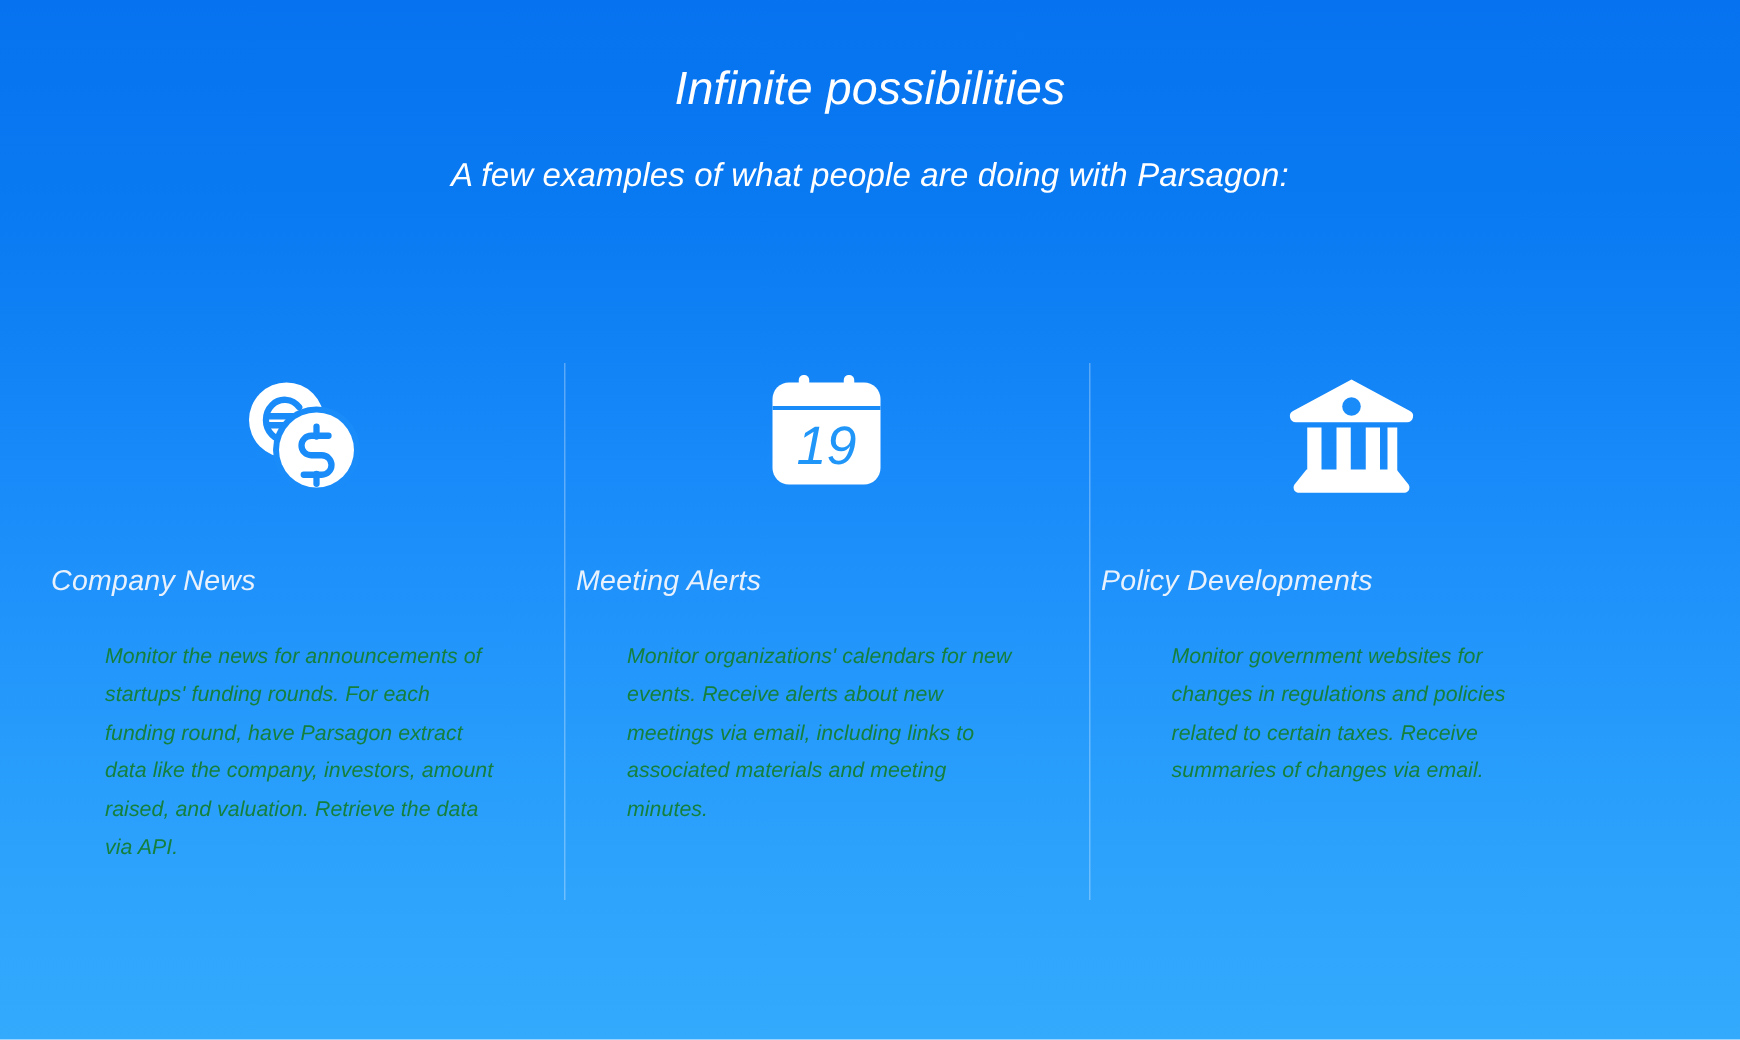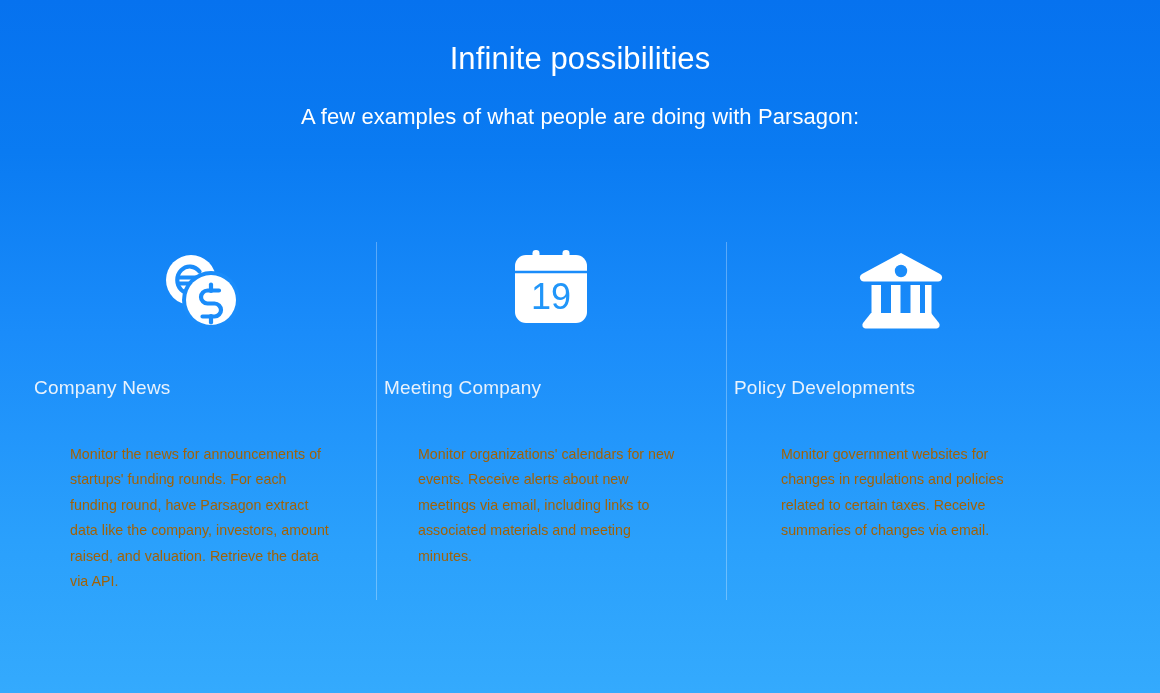--- a/index.html
+++ b/index.html
@@ -20,20 +20,21 @@
         #2aa0fc 78%,
         #34aafd 100%);
     color: #ffffff;
     -webkit-font-smoothing: antialiased;
   }
 
   .page {
     position: relative;
     width: 1160px;
     height: 693px;
+    font-style: italic;
   }
 
   
   .header {
     position: absolute;
     top: 38px;
     left: 0;
     width: 1160px;
     text-align: center;
   }
@@ -95,26 +96,26 @@
   .card-title {
     margin-top: 20px;
     font-size: 19px;
     font-weight: 400;
     line-height: 36px;
     color: #e9f2fc;
     letter-spacing: 0.2px;
   }
 
   .card-body {
-    margin: 36px auto 0 auto;
+    margin: 20px auto 0 auto;
     width: 262px;
     font-size: 14.2px;
     font-weight: 400;
     line-height: 25.4px;
-    color: #a16207;
+    color: #15803d;
     letter-spacing: 0.05px;
   }
 
   .col-meeting .card-body { width: 266px; }
   .col-policy  .card-body { width: 240px; }
 </style>
 </head>
 <body>
 
 <div class="page">
@@ -158,21 +159,21 @@
           <rect x="24.5" y="3" width="7" height="10" rx="3.3" fill="#ffffff"></rect>
           <rect x="54.5" y="3" width="7" height="10" rx="3.3" fill="#ffffff"></rect>
 
           <rect x="7" y="8" width="72" height="68" rx="11" fill="#ffffff"></rect>
 
           <line x1="7" y1="25" x2="79" y2="25" stroke="#1a8cfa" stroke-width="2.6"></line>
 
           <text x="43" y="62" text-anchor="middle" font-family="'Liberation Sans', sans-serif" font-size="36" font-weight="400" fill="#2196f9">19</text>
         </svg>
       </div>
-      <div class="card-title">Meeting Company</div>
+      <div class="card-title">Meeting Alerts</div>
       <div class="card-body">Monitor organizations' calendars for new events. Receive alerts about new meetings via email, including links to associated materials and meeting minutes.</div>
     </div>
 
     <div class="column col-policy">
       <div class="icon-wrap">
         <svg width="86" height="86" viewBox="0 0 86 86" aria-hidden="true">
 
           <path d="M43 6 L82 27 a4 4 0 0 1 -2 7.5 H6 a4 4 0 0 1 -2 -7.5 Z" fill="#ffffff"></path>
           <circle cx="43" cy="24" r="6.2" fill="#1a8cfa"></circle>
 

